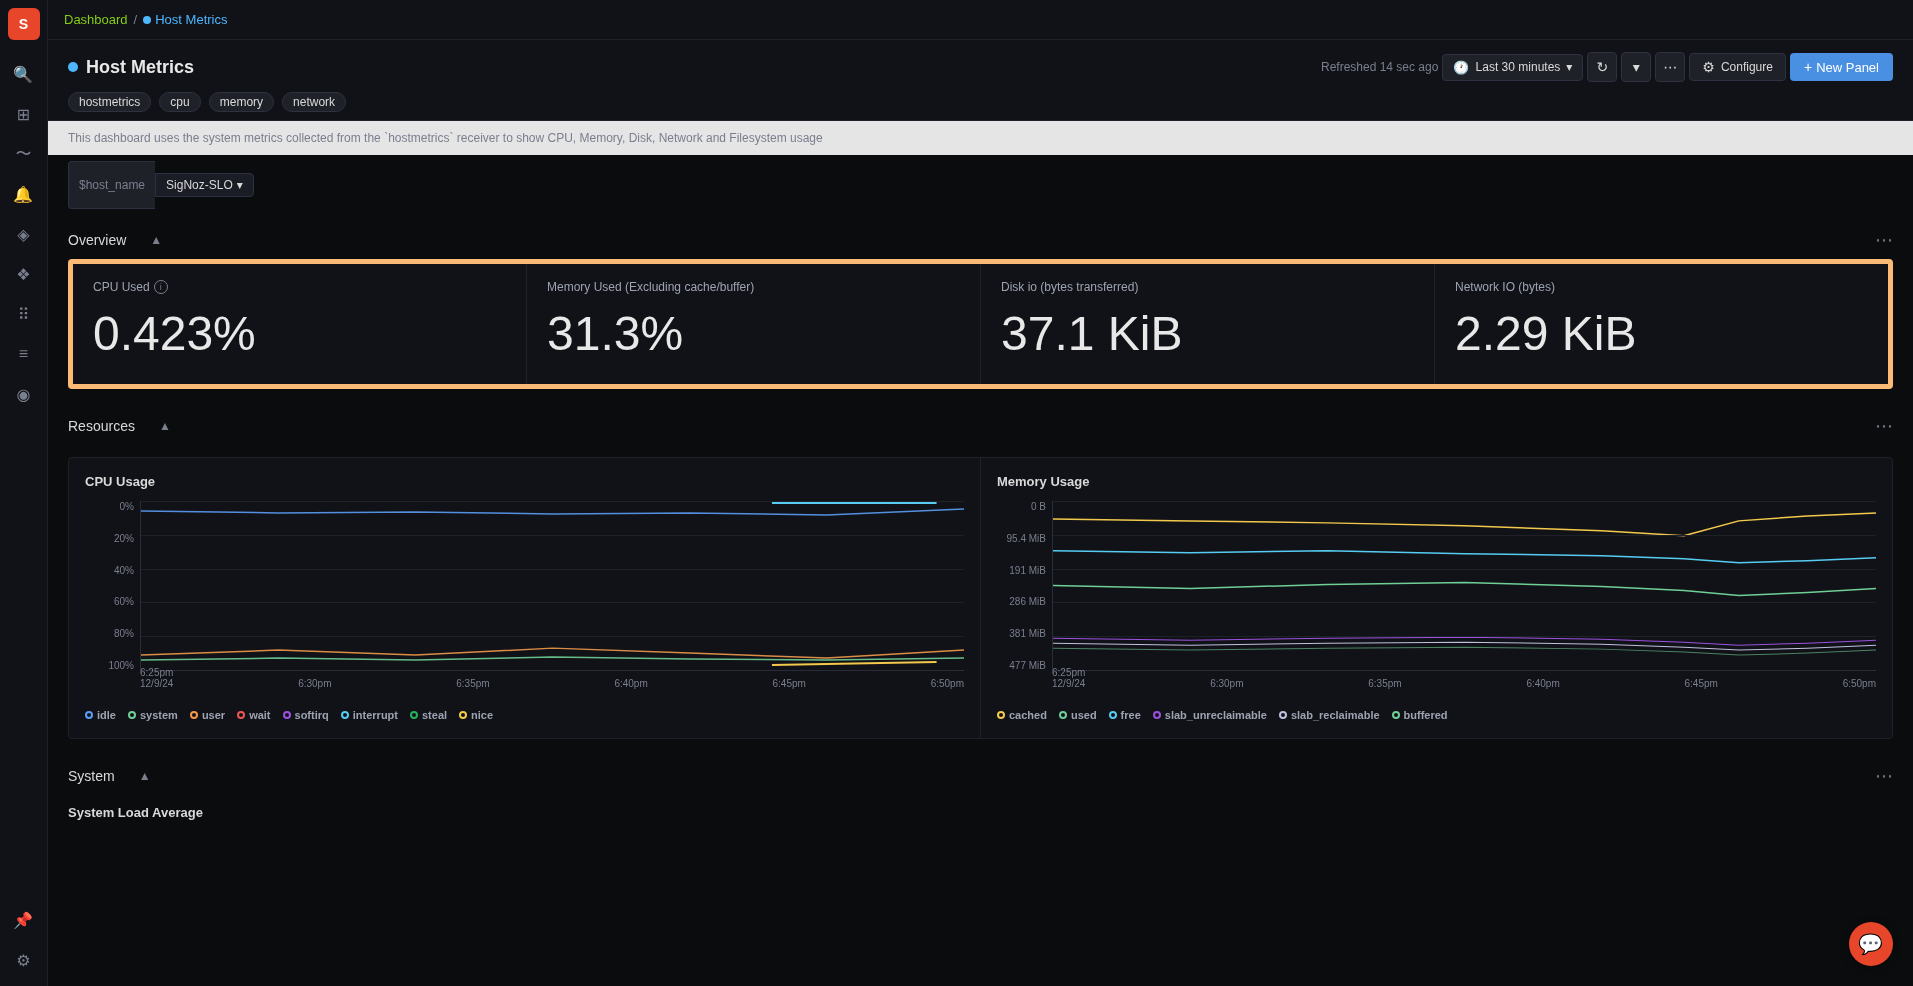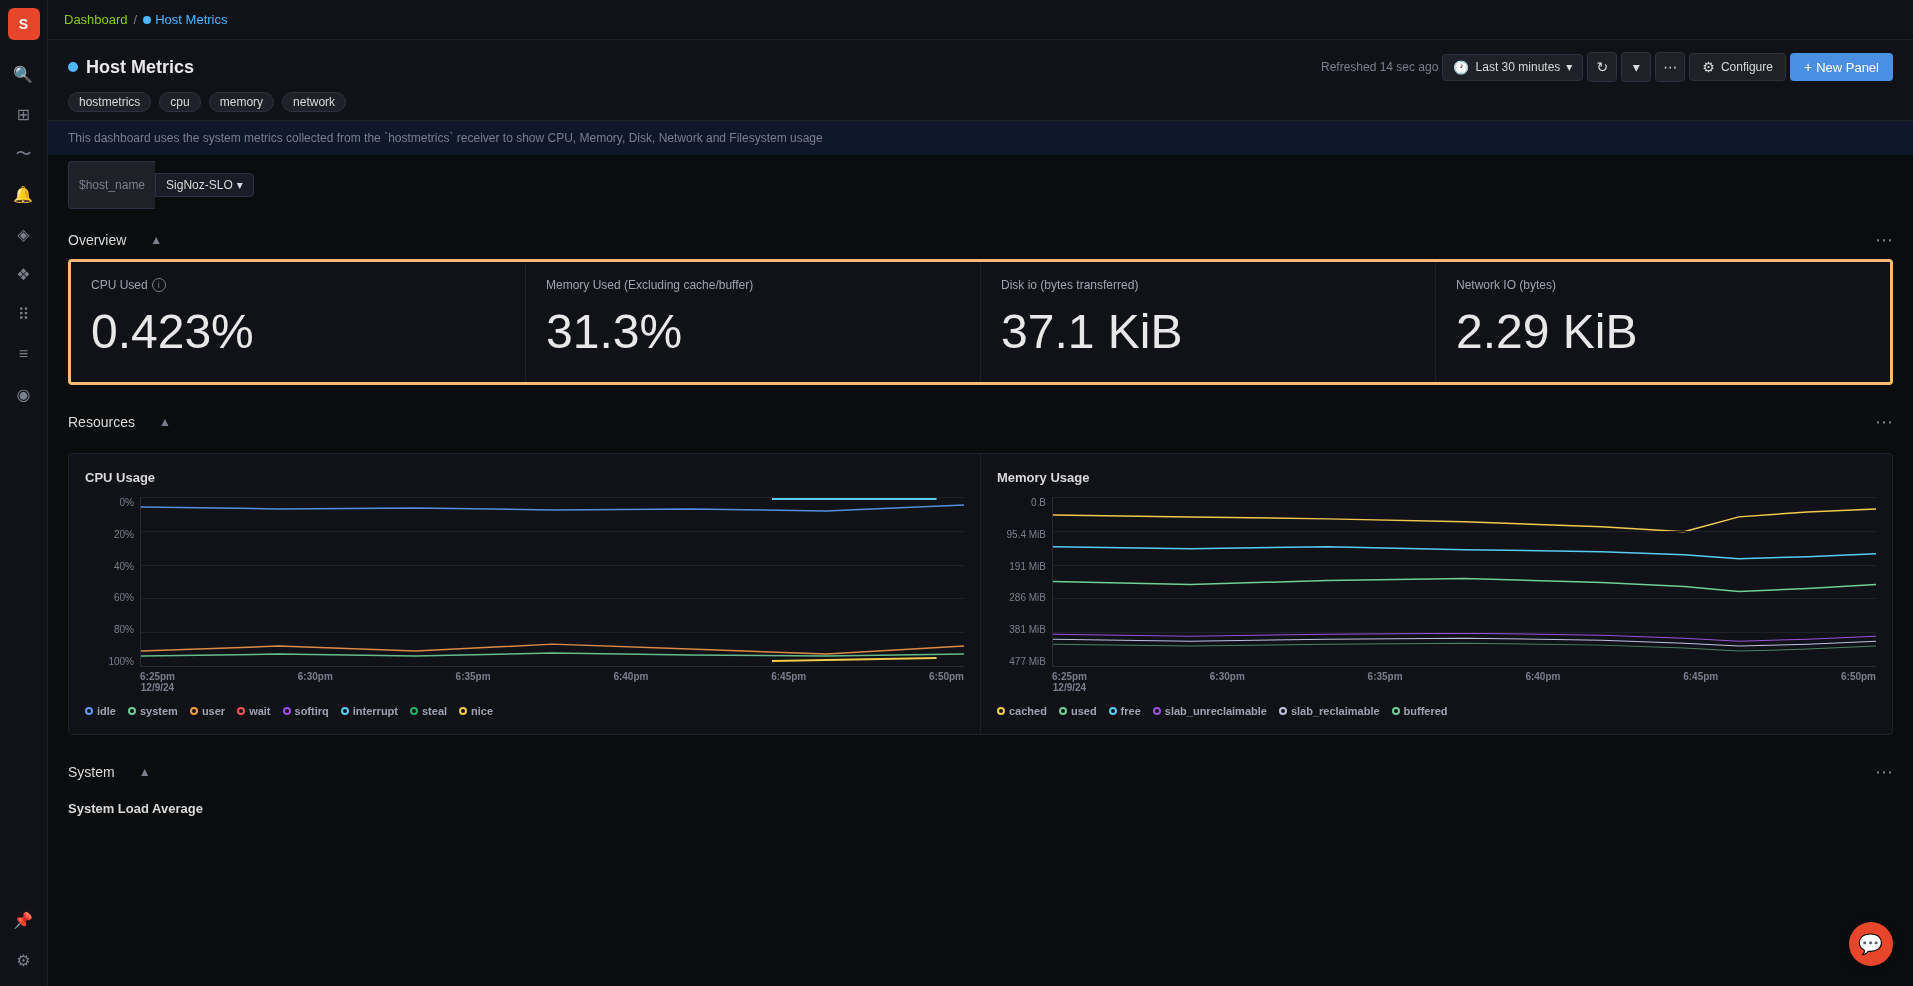--- a/index.html
+++ b/index.html
@@ -197,21 +197,21 @@
       border-radius: 12px;
       font-size: 12px;
       cursor: pointer;
     }
 
     
     .dash-desc {
       padding: 10px 20px;
       color: #7a7f8e;
       font-size: 12px;
-      background: #0f172a;
+      background: #e5e5e5;
     }
 
     
     .filter-row {
       padding: 6px 20px 10px;
       display: flex;
       align-items: center;
       gap: 0;
       background: #0b0c0e;
     }
@@ -260,21 +260,21 @@
       font-size: 18px;
     }
 
     
     .overview-cards {
       display: grid;
       grid-template-columns: repeat(4, 1fr);
       gap: 1px;
       background: #1f2128;
       margin: 0 20px;
-      border: 3px solid #fdba74;
+      border: 5px solid #fdba74;
       border-radius: 4px;
       overflow: hidden;
     }
     .stat-card {
       background: #111217;
       padding: 16px 20px;
       min-height: 120px;
     }
     .stat-card-title {
       font-size: 12px;
@@ -345,27 +345,26 @@
     .chart-grid-line {
       position: absolute;
       left: 0;
       right: 0;
       border-top: 1px solid #1f2128;
     }
     .chart-xaxis {
       position: absolute;
       left: 55px;
       right: 0;
-      bottom: 0;
+      bottom: 12px;
       height: 30px;
       display: flex;
       justify-content: space-between;
-      align-items: flex-start;
+      align-items: flex-end;
       padding-top: 4px;
-      font-weight: bold;
     }
     .chart-xlabel {
       font-size: 10px;
       color: #7a7f8e;
       text-align: center;
     }
     .chart-legend {
       display: flex;
       flex-wrap: wrap;
       gap: 12px;

